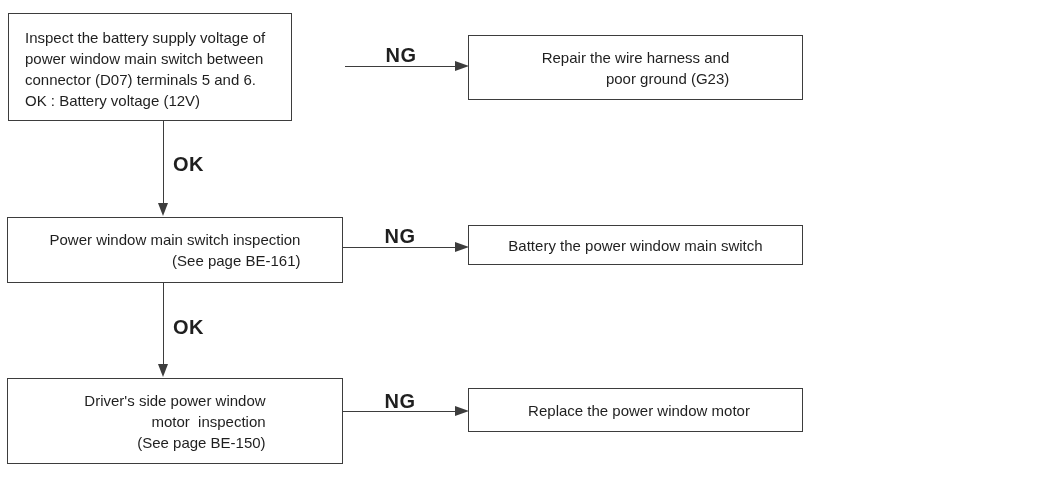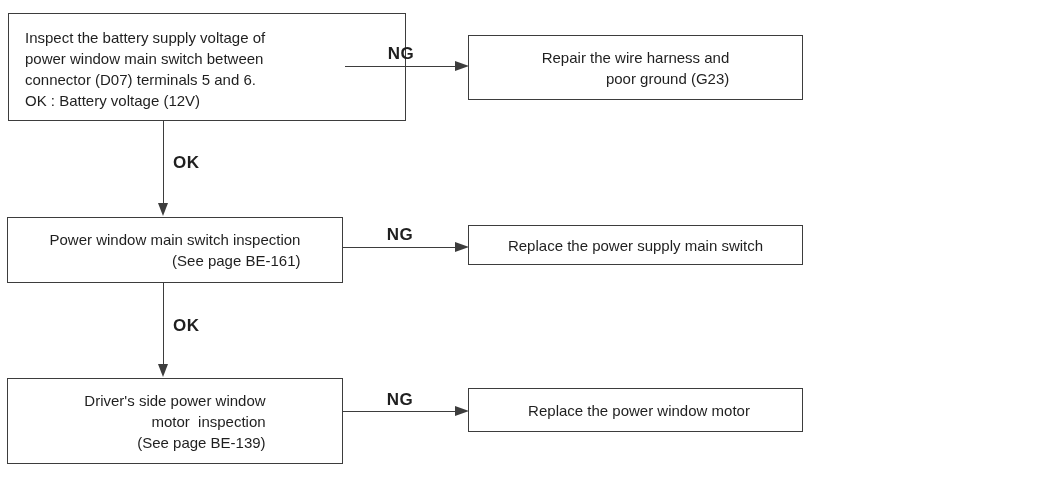--- a/index.html
+++ b/index.html
@@ -60,35 +60,35 @@
   .head-down {
     position: absolute;
     width: 0;
     height: 0;
     border-left: 5.5px solid transparent;
     border-right: 5.5px solid transparent;
     border-top: 13px solid #3d3d3d;
   }
   .branch-label {
     position: absolute;
-    font-size: 17px;
+    font-size: 20px;
     font-weight: bold;
     letter-spacing: 0.5px;
     color: #1f1f1f;
   }
   .branch-label.centered {
     text-align: center;
   }
 </style>
 </head>
 <body>
 
 <div id="canvas">
 
-  <div class="node align-left" style="left:8px; top:13px; width:398px; height:108px;">
+  <div class="node align-left" style="left:8px; top:13px; width:284px; height:108px;">
     <div class="node-text">Inspect the battery supply voltage of
 power window main switch between
 connector (D07) terminals 5 and 6.
 OK : Battery voltage (12V)</div>
   </div>
 
   <div class="line-h" style="left:345px; top:65.5px; width:112px;"></div>
   <div class="head-right" style="left:455px; top:60.5px;"></div>
   <div class="branch-label centered" style="left:345px; top:44px; width:112px;">NG</div>
 
@@ -104,31 +104,31 @@
   <div class="node" style="left:7px; top:217px; width:336px; height:66px;">
     <div class="node-text">Power window main switch inspection
 (See page BE-161)</div>
   </div>
 
   <div class="line-h" style="left:343px; top:246.5px; width:114px;"></div>
   <div class="head-right" style="left:455px; top:241.5px;"></div>
   <div class="branch-label centered" style="left:343px; top:225px; width:114px;">NG</div>
 
   <div class="node" style="left:468px; top:225px; width:335px; height:40px;">
-    <div class="node-text">Replace the power supply main switch</div>
+    <div class="node-text">Battery the power window main switch</div>
   </div>
 
   <div class="line-v" style="left:162.5px; top:283px; height:83px;"></div>
   <div class="head-down" style="left:157.5px; top:364px;"></div>
   <div class="branch-label" style="left:173px; top:316px;">OK</div>
 
   <div class="node" style="left:7px; top:378px; width:336px; height:86px;">
     <div class="node-text">Driver's side power window
 motor  inspection
-(See page BE-139)</div>
+(See page BE-150)</div>
   </div>
 
   <div class="line-h" style="left:343px; top:410.5px; width:114px;"></div>
   <div class="head-right" style="left:455px; top:405.5px;"></div>
   <div class="branch-label centered" style="left:343px; top:390px; width:114px;">NG</div>
 
   <div class="node" style="left:468px; top:388px; width:335px; height:44px;padding-left:7px;">
     <div class="node-text">Replace the power window motor</div>
   </div>
 

